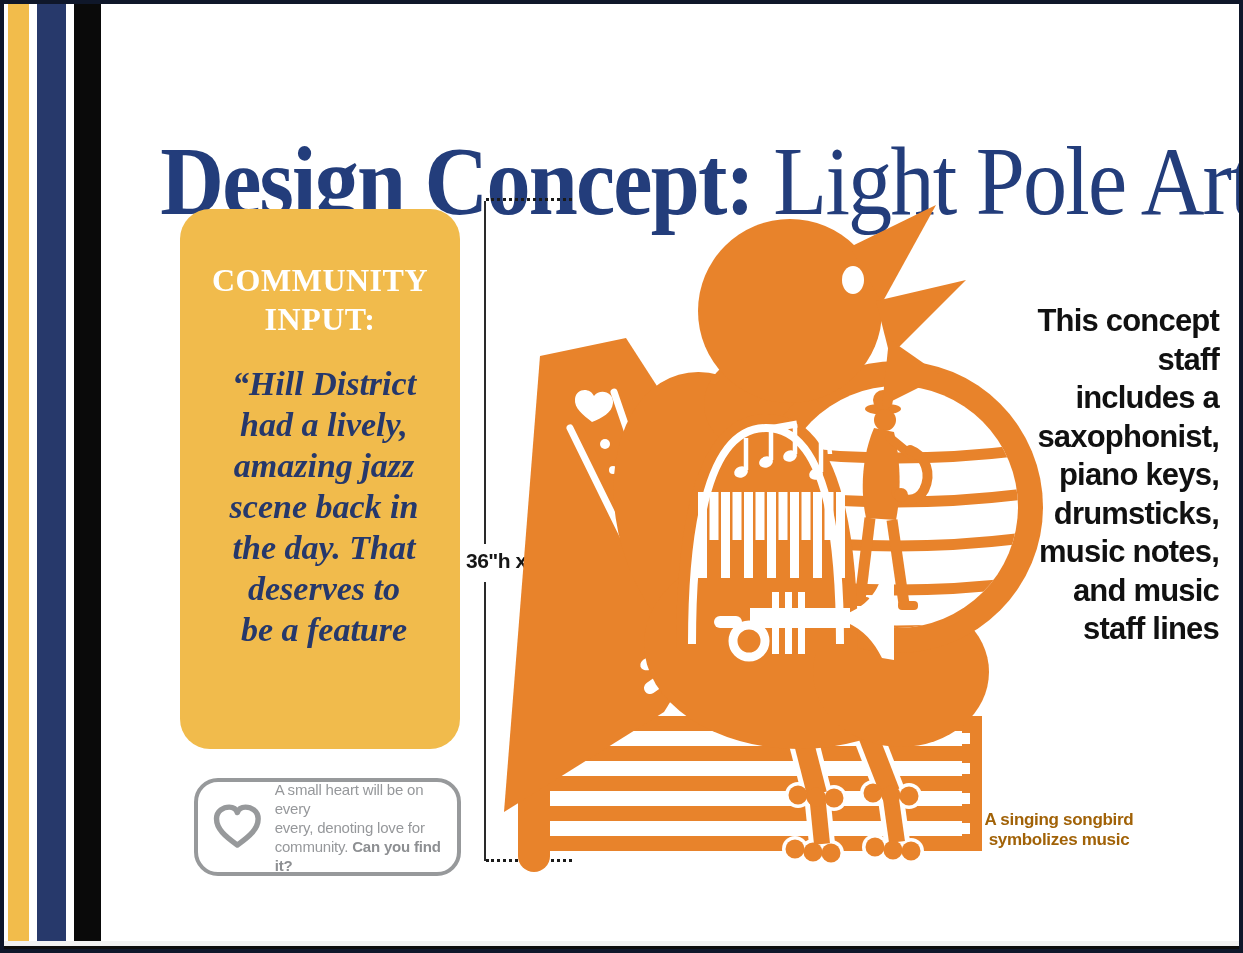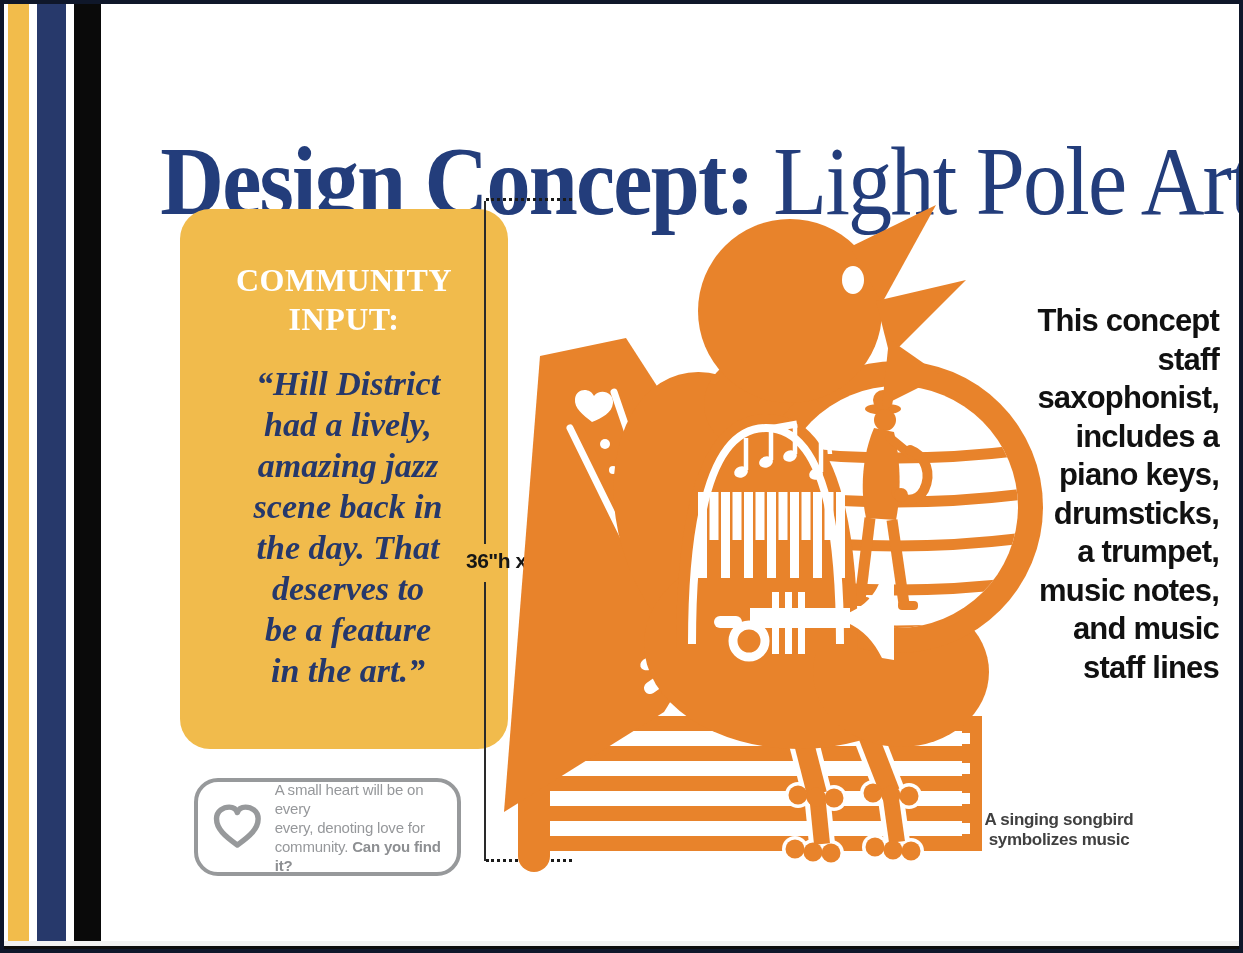--- a/index.html
+++ b/index.html
@@ -26,21 +26,21 @@
     font-family:"Liberation Serif", serif;
     font-size:98px;letter-spacing:-2px;color:#233D7B;
     transform:scaleX(0.9);transform-origin:center;
     line-height:1.0;
   }
   .title .t-bold{font-weight:700;}
   .title .t-light{font-weight:400;}
 
   
   .community-box{
-    position:absolute;left:176px;top:205px;width:328px;height:540px;
+    position:absolute;left:176px;top:205px;width:280px;height:540px;
     background:#F1BB4C;border-radius:30px;
     text-align:center;box-sizing:border-box;
   }
   .community-heading{
     margin-top:52px;
     font-family:"Liberation Serif", serif;
     font-weight:700;color:#ffffff;
     font-size:32px;line-height:39px;letter-spacing:0.5px;
   }
   .community-quote{
@@ -65,21 +65,21 @@
 
   
   .description{
     position:absolute;left:975px;top:298px;width:240px;
     text-align:right;font-weight:700;color:#111111;
     font-size:31px;line-height:38.5px;letter-spacing:-0.8px;
   }
   
   .caption{
     position:absolute;left:975px;top:806px;width:160px;
-    text-align:center;font-weight:700;color:#404040;
+    text-align:center;font-weight:700;color:#a16207;
     font-size:17px;line-height:20px;letter-spacing:-0.3px;
   }
 
   
   .heart-box{
     position:absolute;left:190px;top:774px;width:267px;height:98px;
     border:4px solid #97999B;border-radius:24px;background:#fff;
     box-sizing:border-box;display:flex;align-items:center;gap:12px;padding:0 12px 0 14px;
   }
   .heart-note-text{
@@ -109,21 +109,20 @@
       <div>INPUT:</div>
     </div>
     <div class="community-quote">
       <div>“Hill District</div>
       <div>had a lively,</div>
       <div>amazing jazz</div>
       <div>scene back in</div>
       <div>the day. That</div>
       <div>deserves to</div>
       <div>be a feature</div>
-      <div>in the art.”</div>
     </div>
   </div>
 
   <div class="dim-dotted dot-top"></div>
   <div class="dim-dotted dot-bottom"></div>
   <div class="dim-line-seg seg-top"></div>
   <div class="dim-line-seg seg-bottom"></div>
   <div class="dim-label">36"h x 33.8"w</div>
 
   <svg class="artwork" viewBox="470 190 580 680" xmlns="http://www.w3.org/2000/svg">
@@ -288,25 +287,24 @@
       <polygon points="846,243 932,201 878,299" fill="#E8832B"></polygon>
       <polygon points="872,297 962,276 886,352" fill="#E8832B"></polygon>
       <polygon points="885,335 938,372 878,402" fill="#E8832B"></polygon>
       <ellipse cx="849" cy="276" rx="11" ry="14" fill="#fff"></ellipse>
     </g>
   </svg>
 
   <div class="description">
     <div>This concept</div>
     <div>staff</div>
+    <div>includes a</div>
     <div>saxophonist,</div>
-    <div>includes a</div>
     <div>piano keys,</div>
     <div>drumsticks,</div>
-    <div>a trumpet,</div>
     <div>music notes,</div>
     <div>and music</div>
     <div>staff lines</div>
   </div>
 
   <div class="caption">
     <div>A singing songbird</div>
     <div>symbolizes music</div>
   </div>
 

